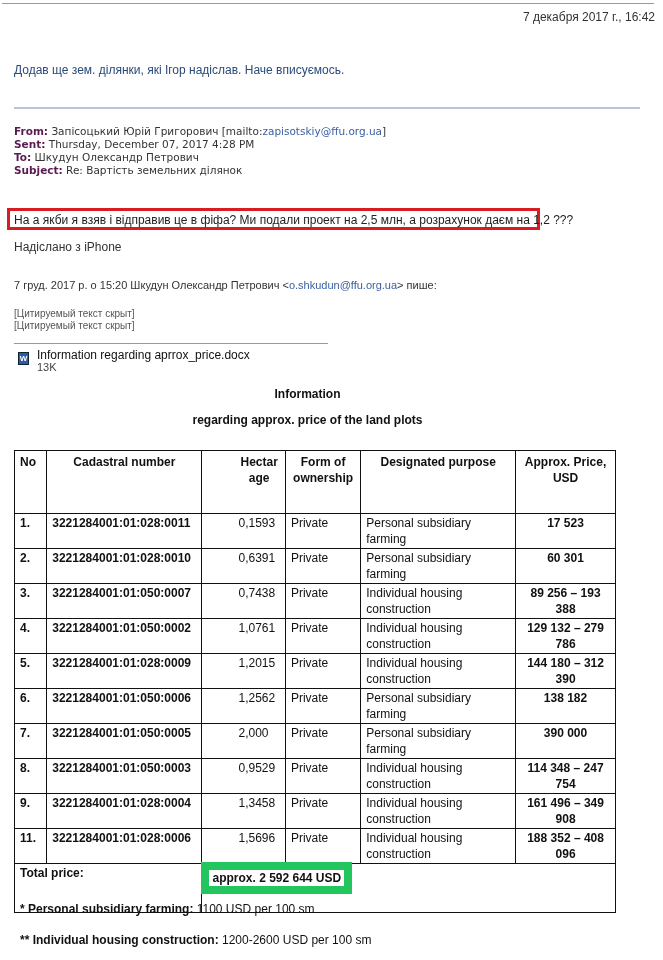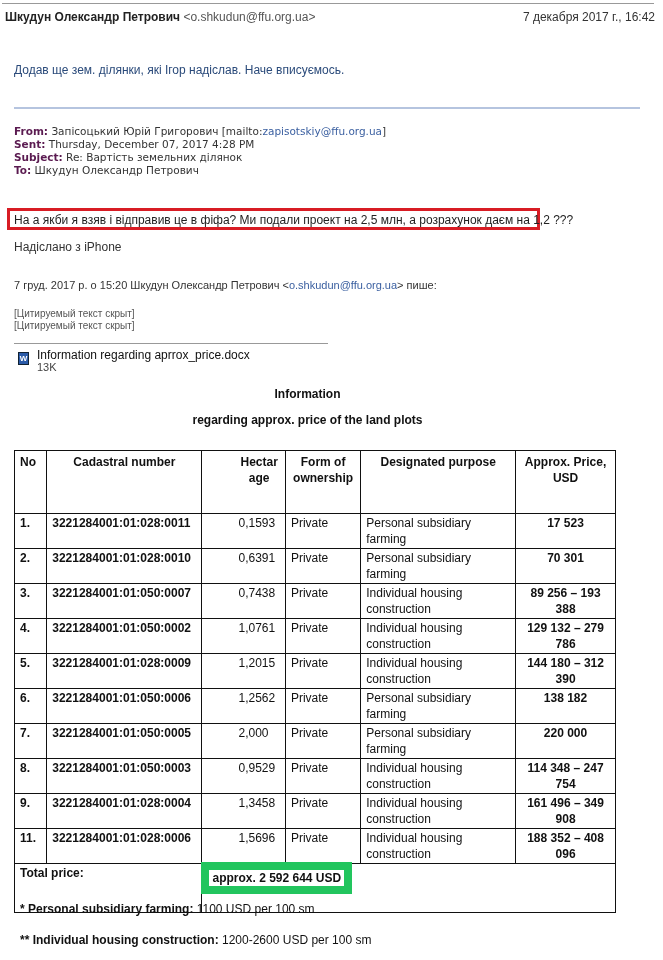--- a/index.html
+++ b/index.html
@@ -43,36 +43,32 @@
     .note { position: absolute; left: 20px; font-size: 12px; color: #111; }
     .note b { font-weight: bold; }
     .note.n1 { top: 902px; } .note.n2 { top: 933px; }
   </style>
 </head>
 <body>
 
 <div class="top-rule"></div>
 
 <div class="hdr">
-  <div>
-    <span class="sender">Шкудун Олександр Петрович</span>
-    <span class="email">&lt;o.shkudun@ffu.org.ua&gt;</span>
-  </div>
   <span class="date">7 декабря 2017 г., 16:42</span>
 </div>
 
 <div class="body-msg">Додав ще зем. ділянки, які Ігор надіслав. Наче вписуємось.</div>
 
 <div class="blue-rule"></div>
 
 <div class="fwd">
   <div><b>From:</b> <span>Запісоцький Юрій Григорович [mailto:</span><span class="lnk">zapisotskiy@ffu.org.ua</span><span>]</span></div>
   <div><b>Sent:</b> <span>Thursday, December 07, 2017 4:28 PM</span></div>
+  <div><b>To:</b> <span>Шкудун Олександр Петрович</span></div>
   <div><b>Subject:</b> <span>Re: Вартість земельних ділянок</span></div>
-  <div><b>To:</b> <span>Шкудун Олександр Петрович</span></div>
 </div>
 
 <div class="quote-box"></div>
 <div class="quote-text">На а якби я взяв і відправив це в фіфа? Ми подали проект на 2,5 млн, а розрахунок даєм на 1,2 ???</div>
 
 <div class="sent-iphone">Надіслано з iPhone</div>
 
 <div class="wrote">
   <span>7 груд. 2017 р. о 15:20 Шкудун Олександр Петрович &lt;</span><span class="lnk">o.shkudun@ffu.org.ua</span><span>&gt; пише:</span>
 </div>
@@ -107,21 +103,21 @@
         <td class="c-own">Private</td>
         <td class="c-pur">Personal subsidiary farming</td>
         <td class="c-price">17 523</td>
       </tr>
       <tr>
         <td class="c-no">2.</td>
         <td class="c-cad">3221284001:01:028:0010</td>
         <td class="c-ha">0,6391</td>
         <td class="c-own">Private</td>
         <td class="c-pur">Personal subsidiary farming</td>
-        <td class="c-price">70 301</td>
+        <td class="c-price">60 301</td>
       </tr>
       <tr class="tall">
         <td class="c-no">3.</td>
         <td class="c-cad">3221284001:01:050:0007</td>
         <td class="c-ha">0,7438</td>
         <td class="c-own">Private</td>
         <td class="c-pur">Individual housing construction</td>
         <td class="c-price">89 256 – 193 388</td>
       </tr>
       <tr class="tall">
@@ -147,21 +143,21 @@
         <td class="c-own">Private</td>
         <td class="c-pur">Personal subsidiary farming</td>
         <td class="c-price">138 182</td>
       </tr>
       <tr>
         <td class="c-no">7.</td>
         <td class="c-cad">3221284001:01:050:0005</td>
         <td class="c-ha">2,000</td>
         <td class="c-own">Private</td>
         <td class="c-pur">Personal subsidiary farming</td>
-        <td class="c-price">220 000</td>
+        <td class="c-price">390 000</td>
       </tr>
       <tr class="tall">
         <td class="c-no">8.</td>
         <td class="c-cad">3221284001:01:050:0003</td>
         <td class="c-ha">0,9529</td>
         <td class="c-own">Private</td>
         <td class="c-pur">Individual housing construction</td>
         <td class="c-price">114 348 – 247 754</td>
       </tr>
       <tr class="tall">

